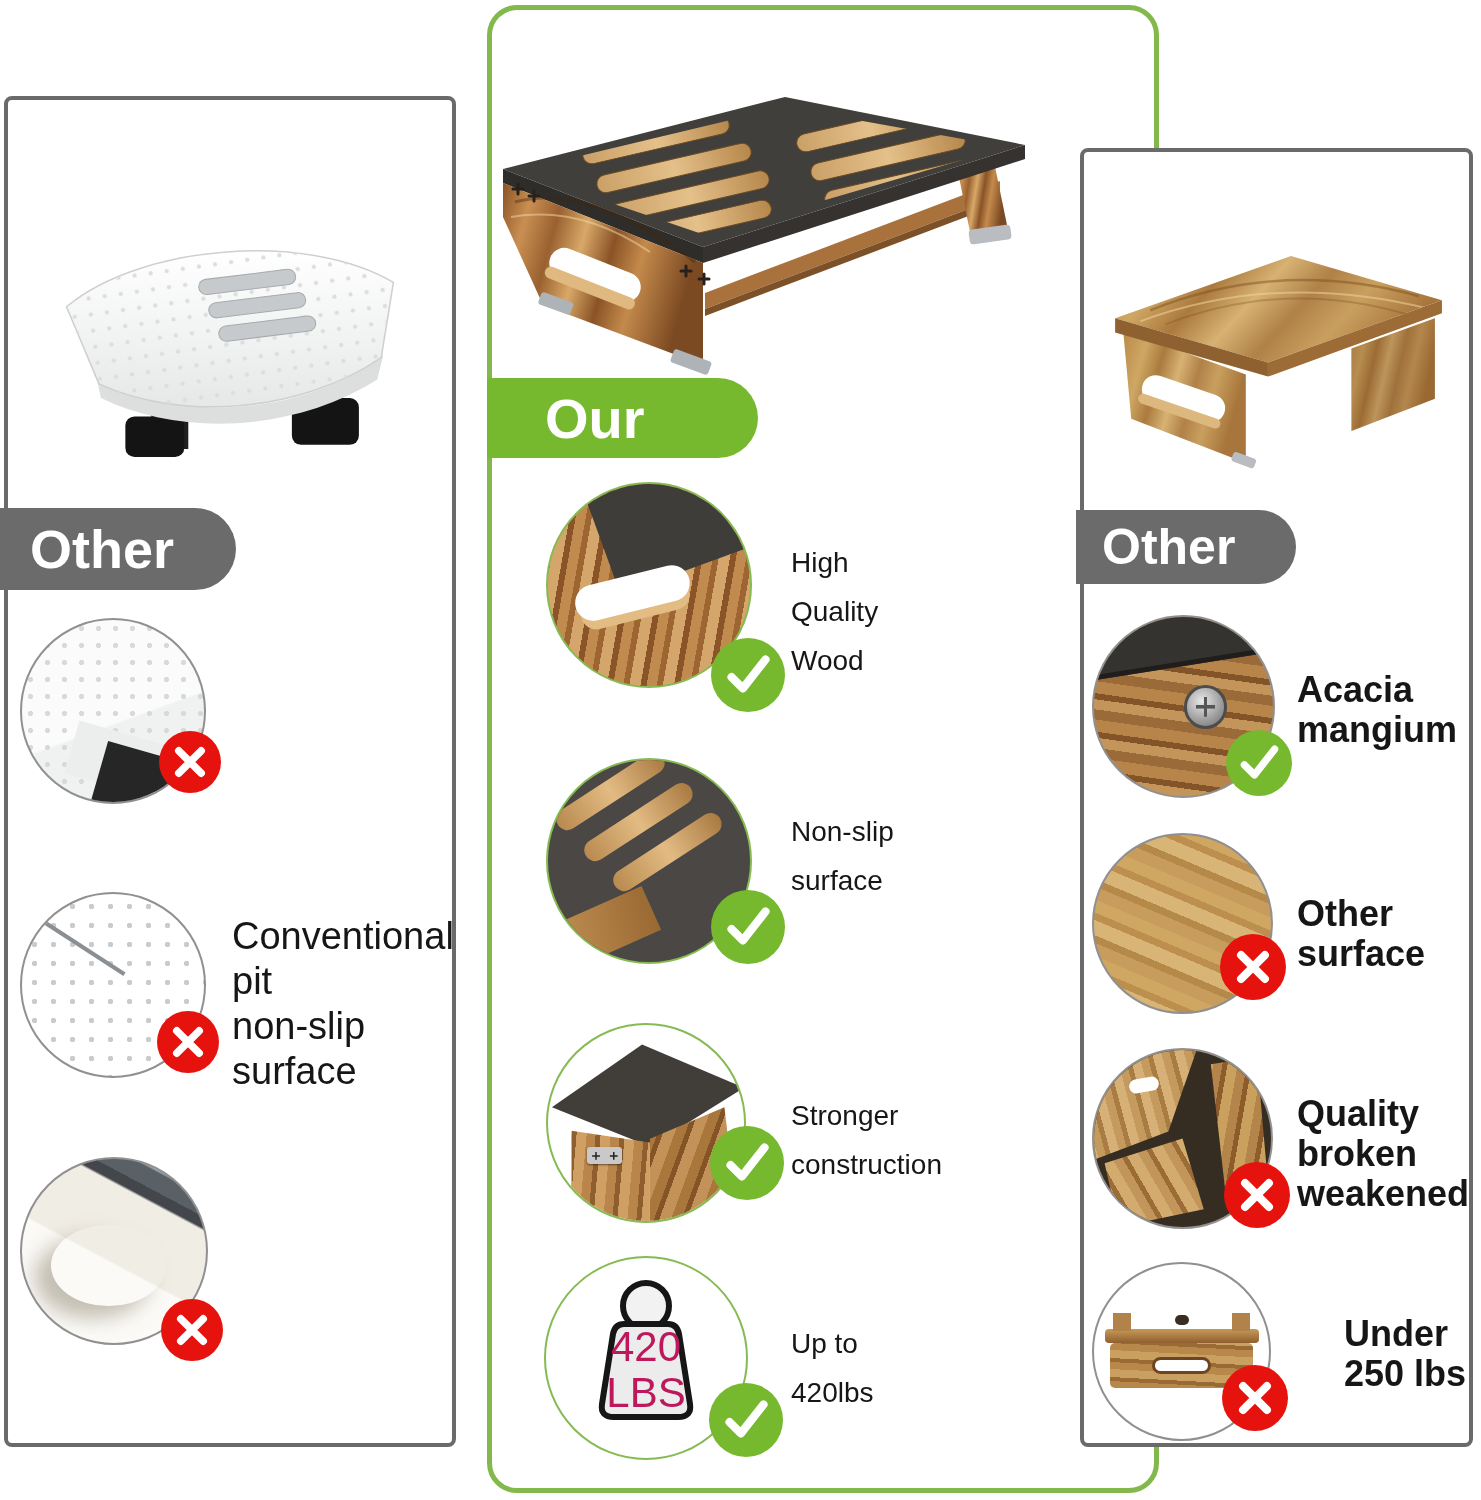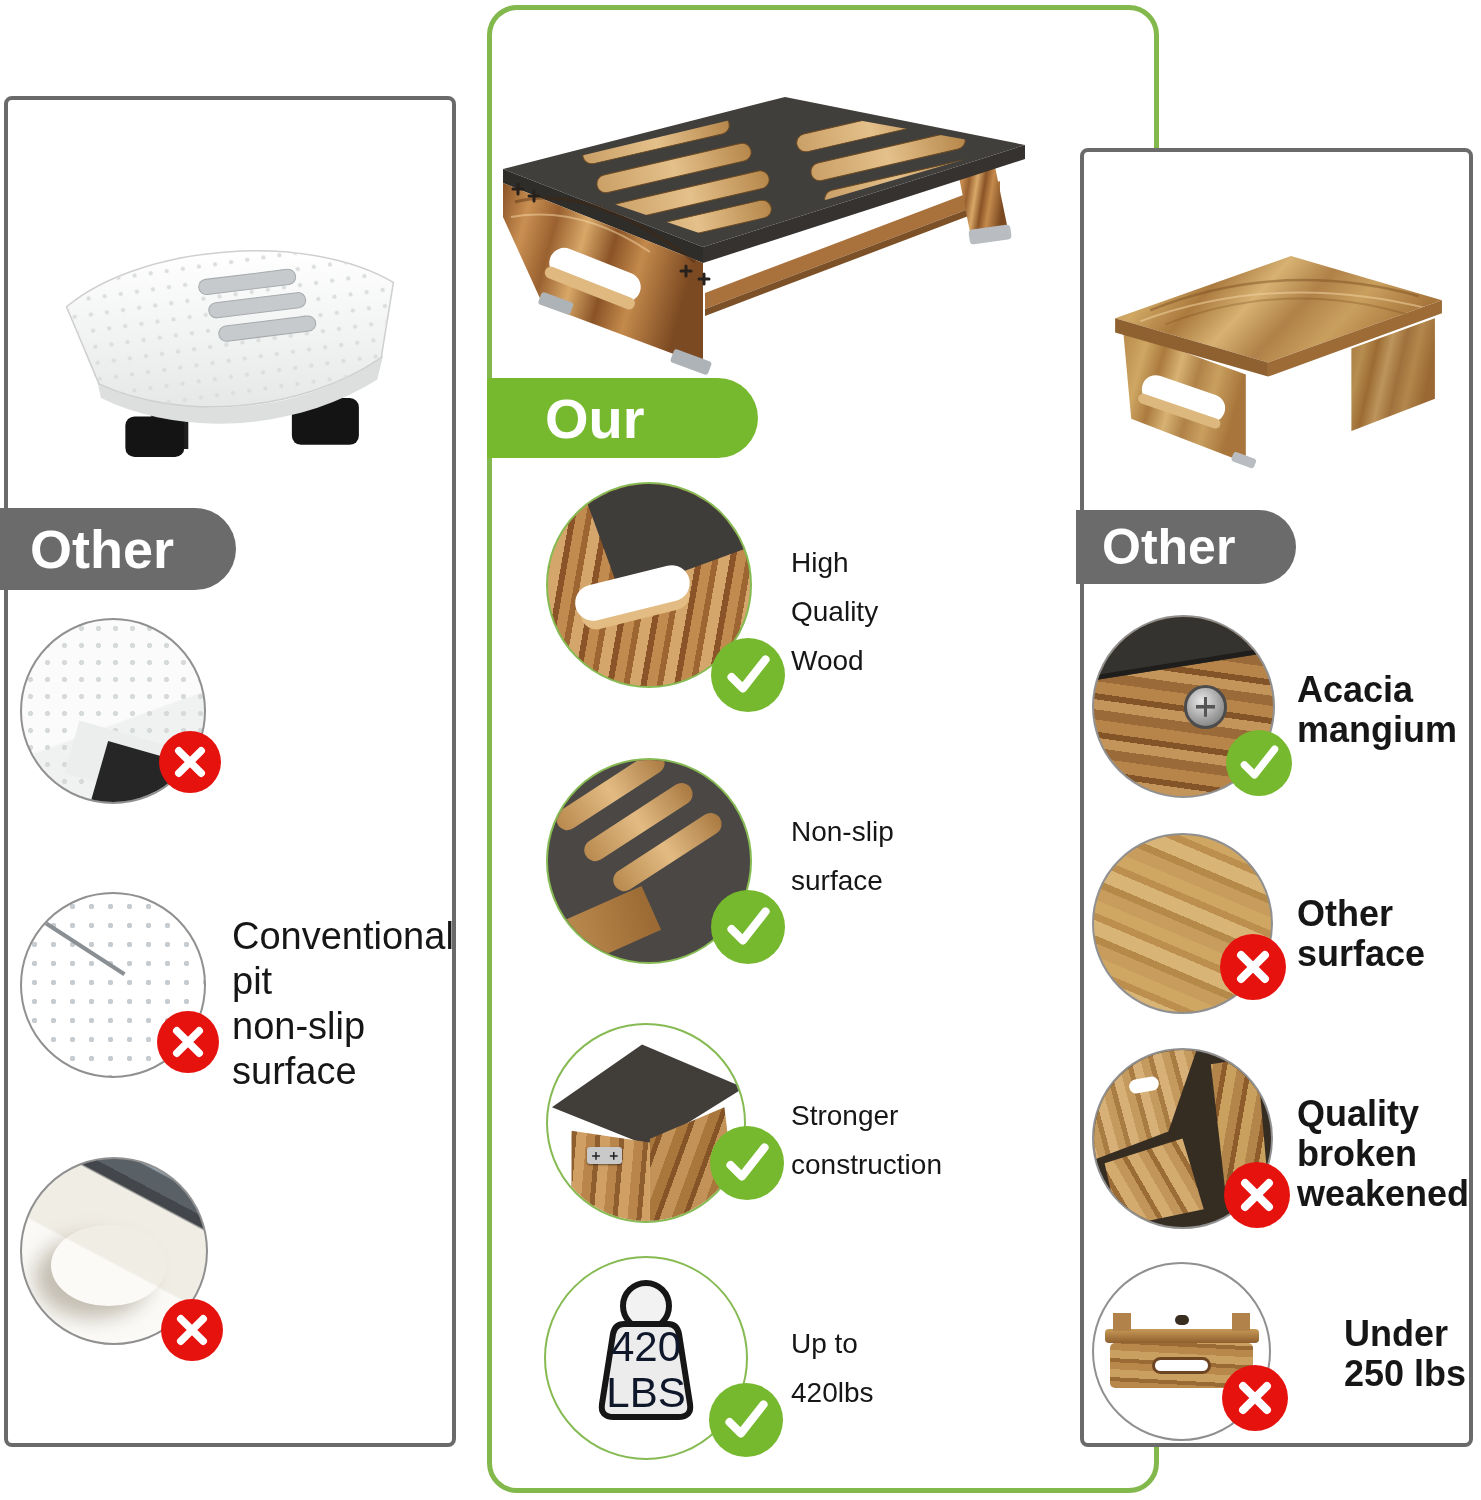--- a/index.html
+++ b/index.html
@@ -87,21 +87,21 @@
   .pc-under .u-slab{position:absolute;left:9%;top:45%;width:82%;height:26%;
     background:repeating-linear-gradient(3deg,#b8874a 0 7px,#9a6a34 7px 11px,#caa061 11px 19px);
     border-radius:5px;}
   .pc-under .u-hole{position:absolute;left:33%;top:53%;width:34%;height:10%;background:#fff;
     border-radius:999px;border:3px solid #6e4522;box-sizing:border-box;}
   .pc-under .u-tab1,.pc-under .u-tab2{position:absolute;top:28%;width:10%;height:10%;background:#b1824a;}
   .pc-under .u-tab1{left:11%;} .pc-under .u-tab2{left:79%;}
   .pc-under .u-key{position:absolute;left:46%;top:29%;width:8%;height:6%;background:#3a2e20;border-radius:999px;}
   .pc-weight{background:#fff;}
   .wlabel{position:absolute;left:0;top:33%;width:100%;text-align:center;
-    font-size:42px;line-height:46px;color:#0f172a;white-space:pre-line;}
+    font-size:42px;line-height:46px;color:#be185d;white-space:pre-line;}
 </style>
 </head>
 <body>
 
 <div class="stage">
 
   <div class="panel gray p-left" style="left:4px;top:96px;width:452px;height:1351px;">
     <div class="photo" style="left:28px;top:86px;width:396px;height:276px;">
       <svg viewBox="0 0 390 270">
         <defs>

